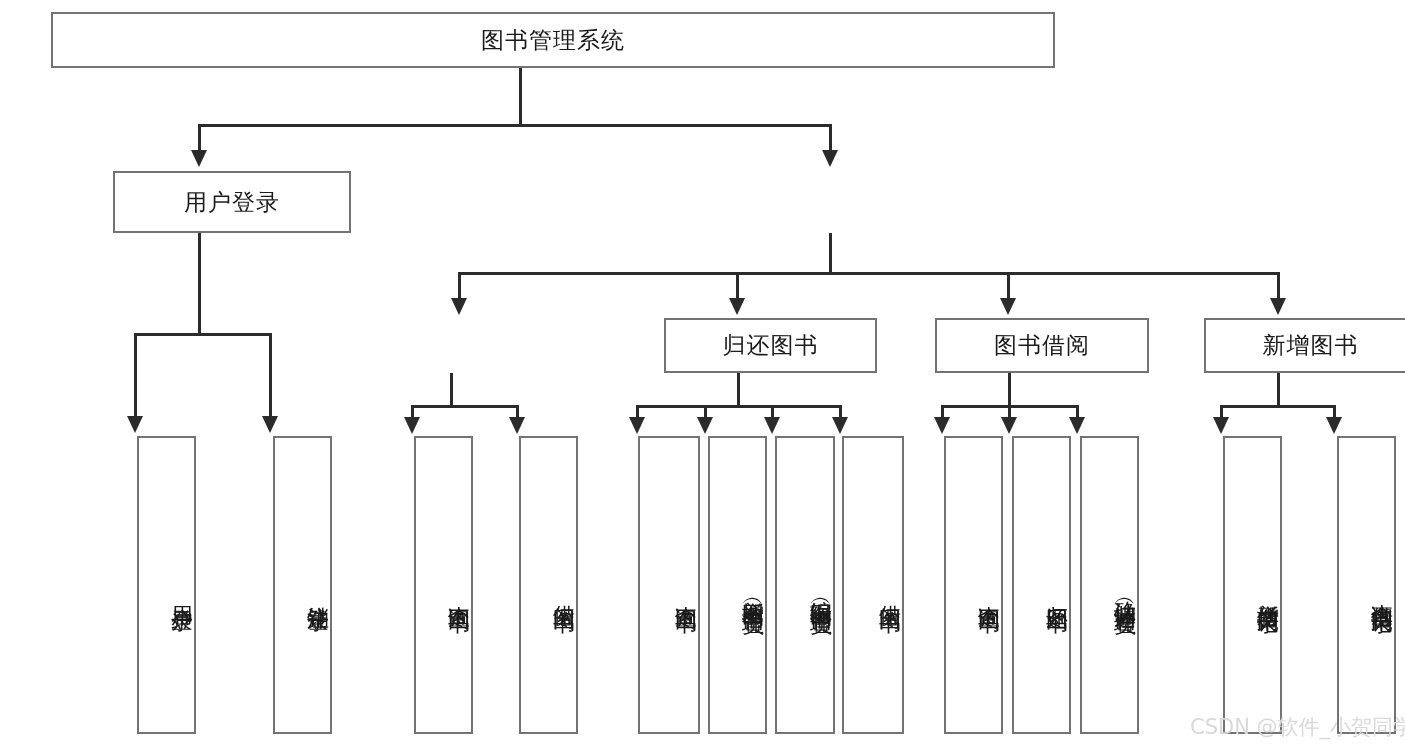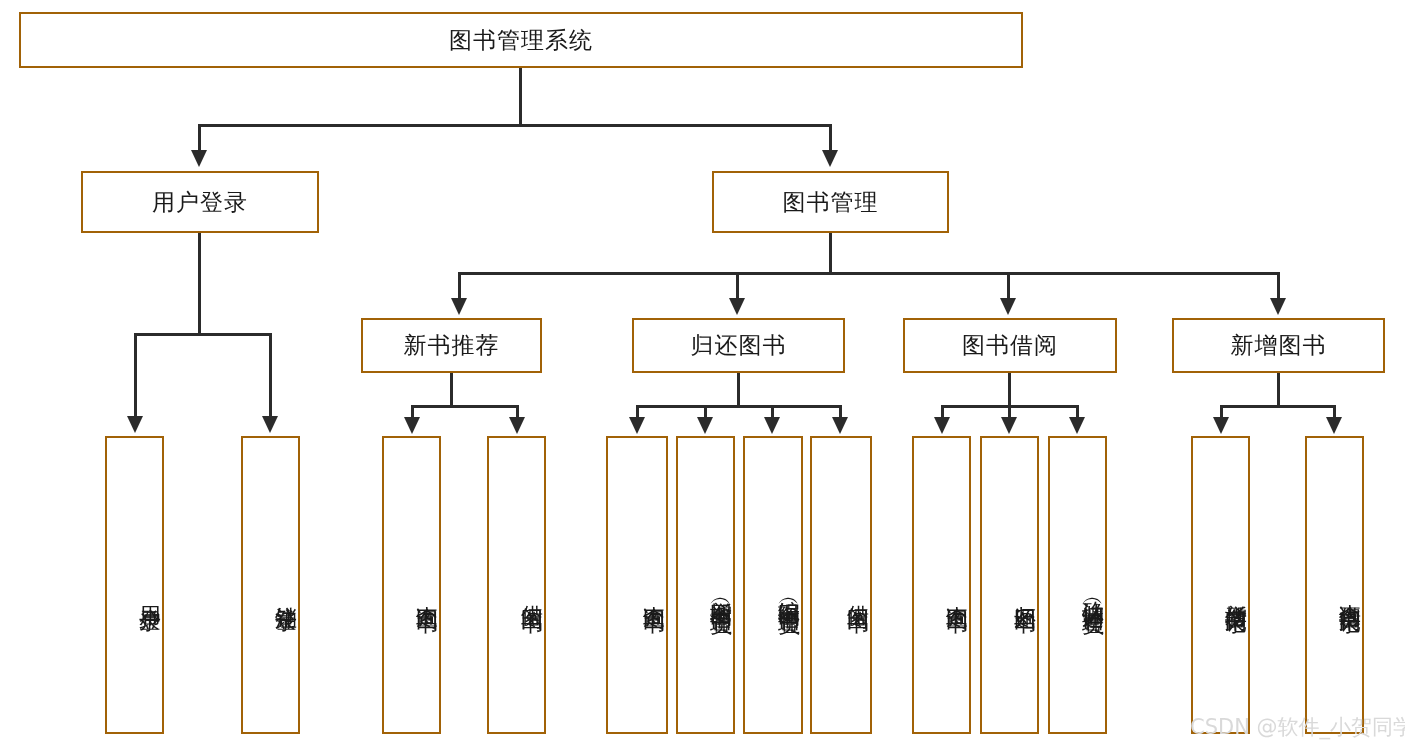--- a/index.html
+++ b/index.html
@@ -13,26 +13,27 @@
   #canvas {
     position: relative;
     width: 1405px;
     height: 747px;
     background: #ffffff;
     overflow: hidden;
   }
   .node {
     position: absolute;
     box-sizing: border-box;
-    border: 2px solid #a16207;
+    border: 2px solid #737373;
     background: #ffffff;
     display: flex;
     align-items: center;
     justify-content: center;
     color: #1a1a1a;
+    margin-left: 32px;
   }
   .node.horiz {
     font-size: 23px;
     letter-spacing: 1px;
   }
   .node.vert {
     writing-mode: vertical-rl;
     text-orientation: upright;
     font-size: 22px;
     line-height: 1.05;
@@ -83,45 +84,39 @@
   <div class="edge v" style="left:198px; top:124px; width:3px; height:28px;"></div>
   <div class="arrow" style="left:191px; top:150px;"></div>
 
   <div class="edge v" style="left:829px; top:124px; width:3px; height:28px;"></div>
   <div class="arrow" style="left:822px; top:150px;"></div>
 
   <div class="node horiz" style="left:81px; top:171px; width:238px; height:62px;">
     <span class="lbl">用户登录</span>
   </div>
 
-  <div class="node horiz" style="left:712px; top:171px; width:237px; height:62px;">
-    <span class="lbl">图书管理</span>
-  </div>
 
   <div class="edge v" style="left:198px; top:233px; width:3px; height:102px;"></div>
   <div class="edge h" style="left:134px; top:333px; width:138px; height:3px;"></div>
   <div class="edge v" style="left:134px; top:333px; width:3px; height:85px;"></div>
   <div class="arrow" style="left:127px; top:416px;"></div>
   <div class="edge v" style="left:269px; top:333px; width:3px; height:85px;"></div>
   <div class="arrow" style="left:262px; top:416px;"></div>
 
   <div class="edge v" style="left:829px; top:233px; width:3px; height:41px;"></div>
   <div class="edge h" style="left:458px; top:272px; width:822px; height:3px;"></div>
   <div class="edge v" style="left:458px; top:272px; width:3px; height:28px;"></div>
   <div class="arrow" style="left:451px; top:298px;"></div>
   <div class="edge v" style="left:736px; top:272px; width:3px; height:28px;"></div>
   <div class="arrow" style="left:729px; top:298px;"></div>
   <div class="edge v" style="left:1007px; top:272px; width:3px; height:28px;"></div>
   <div class="arrow" style="left:1000px; top:298px;"></div>
   <div class="edge v" style="left:1277px; top:272px; width:3px; height:28px;"></div>
   <div class="arrow" style="left:1270px; top:298px;"></div>
 
-  <div class="node horiz" style="left:361px; top:318px; width:181px; height:55px;">
-    <span class="lbl">新书推荐</span>
-  </div>
   <div class="node horiz" style="left:632px; top:318px; width:213px; height:55px;">
     <span class="lbl">归还图书</span>
   </div>
   <div class="node horiz" style="left:903px; top:318px; width:214px; height:55px;">
     <span class="lbl">图书借阅</span>
   </div>
   <div class="node horiz" style="left:1172px; top:318px; width:213px; height:55px;">
     <span class="lbl">新增图书</span>
   </div>
 

